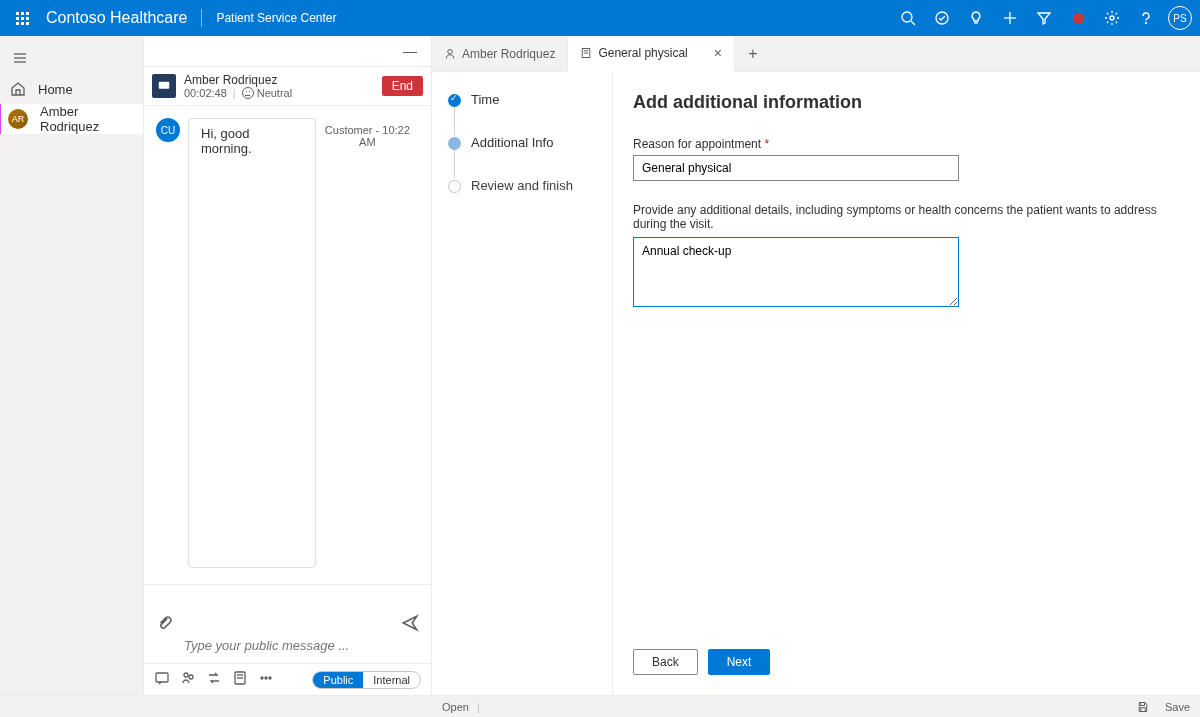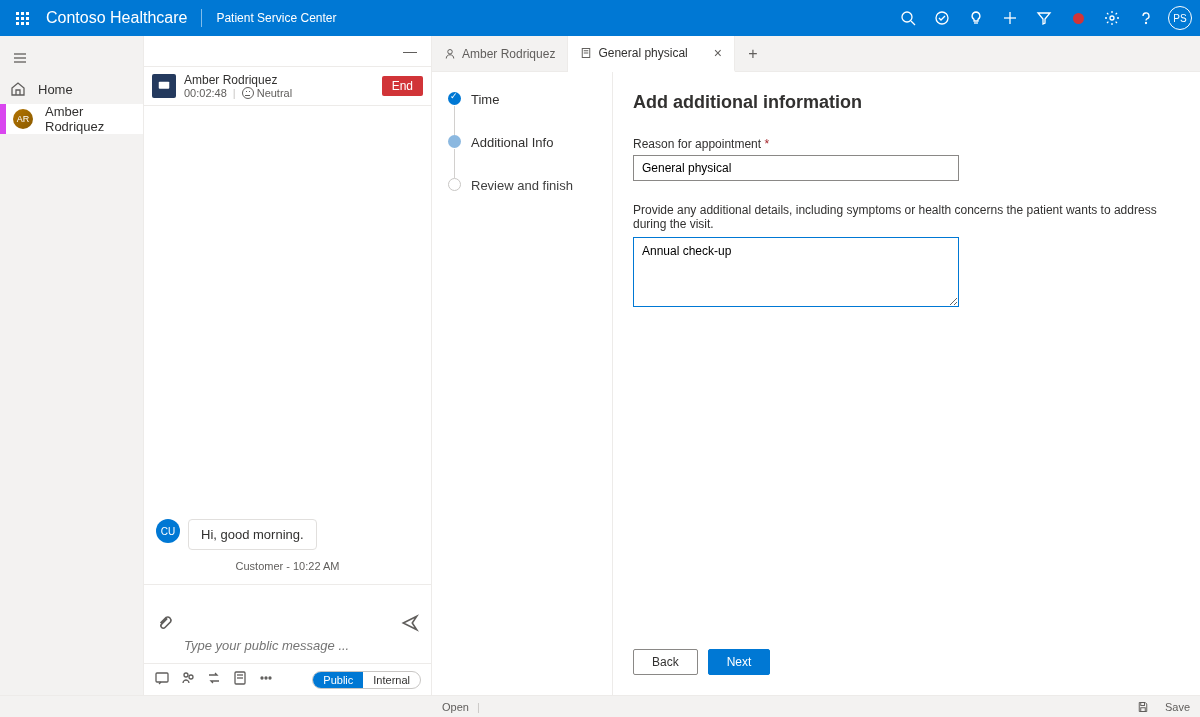--- a/index.html
+++ b/index.html
@@ -21,21 +21,21 @@
 .avatar-circle { width: 24px; height: 24px; border: 1px solid #fff; border-radius: 50%; display: flex; align-items: center; justify-content: center; font-size: 10px; margin-left: 4px; cursor: pointer; }
 
 
 .main { display: flex; height: calc(100vh - 36px - 22px); }
 
 
 .leftnav { width: 144px; background: #f3f2f1; border-right: 1px solid #edebe9; padding-top: 6px; }
 .hamburger { width: 32px; height: 32px; display: flex; align-items: center; justify-content: center; margin-left: 4px; cursor: pointer; }
 .hamburger svg { width: 16px; height: 16px; stroke: #605e5c; stroke-width: 1.3; }
 .nav-item { display: flex; align-items: center; height: 30px; padding: 0 10px; cursor: pointer; font-size: 13px; color: #323130; gap: 12px; }
-.nav-item.selected { border-left: 6px solid #d946ef; background: #fff; padding-left: 7px; }
+.nav-item.selected { border-left: 1px solid #d946ef; background: #fff; padding-left: 7px; }
 .nav-icon { width: 16px; height: 16px; flex-shrink: 0; }
 .nav-icon svg { width: 16px; height: 16px; stroke: #605e5c; fill: none; stroke-width: 1.3; }
 .ar-badge { width: 20px; height: 20px; border-radius: 50%; background: linear-gradient(135deg,#b37400,#8a5a00); color: #fff; font-size: 9px; display: flex; align-items: center; justify-content: center; flex-shrink: 0; }
 
 
 .chatcol { width: 288px; background: #fff; border-right: 1px solid #edebe9; display: flex; flex-direction: column; }
 .chatcol-topstrip { height: 30px; display: flex; align-items: center; justify-content: flex-end; padding-right: 8px; }
 .minimize { font-size: 14px; color: #605e5c; cursor: pointer; padding: 4px 6px; }
 
 .session-card { display: flex; align-items: center; padding: 6px 8px; border-top: 1px solid #edebe9; border-bottom: 1px solid #edebe9; gap: 8px; }
@@ -46,21 +46,21 @@
 .session-meta { display: flex; align-items: center; gap: 6px; font-size: 11px; color: #605e5c; }
 .session-meta .sep { color: #c8c6c4; }
 .sentiment { display: flex; align-items: center; gap: 3px; }
 .sentiment-face { width: 12px; height: 12px; border: 1px solid #605e5c; border-radius: 50%; position: relative; }
 .sentiment-face::before, .sentiment-face::after { content: ""; position: absolute; width: 1px; height: 1px; background: #605e5c; top: 3px; }
 .sentiment-face::before { left: 3px; }
 .sentiment-face::after { right: 3px; }
 .sentiment-mouth { position: absolute; width: 5px; height: 1px; background: #605e5c; top: 7px; left: 2.5px; }
 .end-btn { background: #d13438; color: #fff; border: none; border-radius: 2px; padding: 3px 10px; font-size: 12px; cursor: pointer; }
 
-.chat-body { flex: 1; overflow: auto; display: flex; flex-direction: column; justify-content: flex-end; padding: 12px; }
+.chat-body { flex: 1; overflow: auto; display: flex; flex-direction: row; justify-content: flex-end; padding: 12px; }
 .msg-row { display: flex; gap: 8px; margin-bottom: 4px; }
 .cu-badge { width: 24px; height: 24px; border-radius: 50%; background: #0078d4; color: #fff; font-size: 10px; display: flex; align-items: center; justify-content: center; flex-shrink: 0; }
 .msg-bubble { background: #fff; border: 1px solid #e1dfdd; border-radius: 4px; padding: 7px 12px; font-size: 13px; }
 .msg-meta { text-align: center; font-size: 11px; color: #605e5c; margin-top: 6px; }
 
 .composer { border-top: 1px solid #edebe9; padding: 10px 12px; display: flex; align-items: center; gap: 10px; }
 .attach-icon svg, .send-icon svg { width: 18px; height: 18px; stroke: #605e5c; fill: none; stroke-width: 1.4; }
 .composer input { flex: 1; border: none; outline: none; font-size: 13px; font-style: italic; color: #605e5c; background: transparent; margin-top: 43px; }
 .send-icon { cursor: pointer; }
 
@@ -77,21 +77,21 @@
 .tabs { height: 36px; background: #f3f2f1; display: flex; align-items: stretch; border-bottom: 1px solid #edebe9; }
 .tab { display: flex; align-items: center; gap: 6px; padding: 0 12px; font-size: 12px; color: #605e5c; cursor: pointer; border-right: 1px solid #edebe9; }
 .tab.active { background: #fff; color: #323130; border-bottom: 2px solid #fff; margin-bottom: -1px; }
 .tab svg { width: 12px; height: 12px; stroke: #605e5c; fill: none; stroke-width: 1.3; }
 .tab .close { margin-left: 20px; font-size: 14px; color: #605e5c; cursor: pointer; }
 .tab-add { width: 36px; display: flex; align-items: center; justify-content: center; cursor: pointer; color: #605e5c; font-size: 16px; }
 
 .rightbody { flex: 1; display: flex; background: #fff; overflow: auto; }
 
 .stepper { width: 180px; padding: 20px 16px; }
-.step { display: flex; align-items: flex-start; gap: 10px; position: relative; padding-bottom: 28px; }
+.step { display: flex; align-items: flex-end; gap: 10px; position: relative; padding-bottom: 28px; }
 .step:not(:last-child)::before { content: ""; position: absolute; left: 6px; top: 14px; bottom: 0; width: 1px; background: #d2d0ce; }
 .step-dot { width: 13px; height: 13px; border-radius: 50%; flex-shrink: 0; z-index: 1; position: relative; }
 .step-dot.done { background: #0078d4; }
 .step-dot.done::after { content: "✓"; color: #fff; font-size: 9px; position: absolute; left: 2px; top: -1px; }
 .step-dot.current { background: #8bb8e0; }
 .step-dot.pending { background: #fff; border: 1px solid #c8c6c4; }
 .step-label { font-size: 13px; }
 .step.pending .step-label { color: #404040; }
 
 .form-area { flex: 1; padding: 20px 30px 20px 20px; border-left: 1px solid #edebe9; display: flex; flex-direction: column; }

